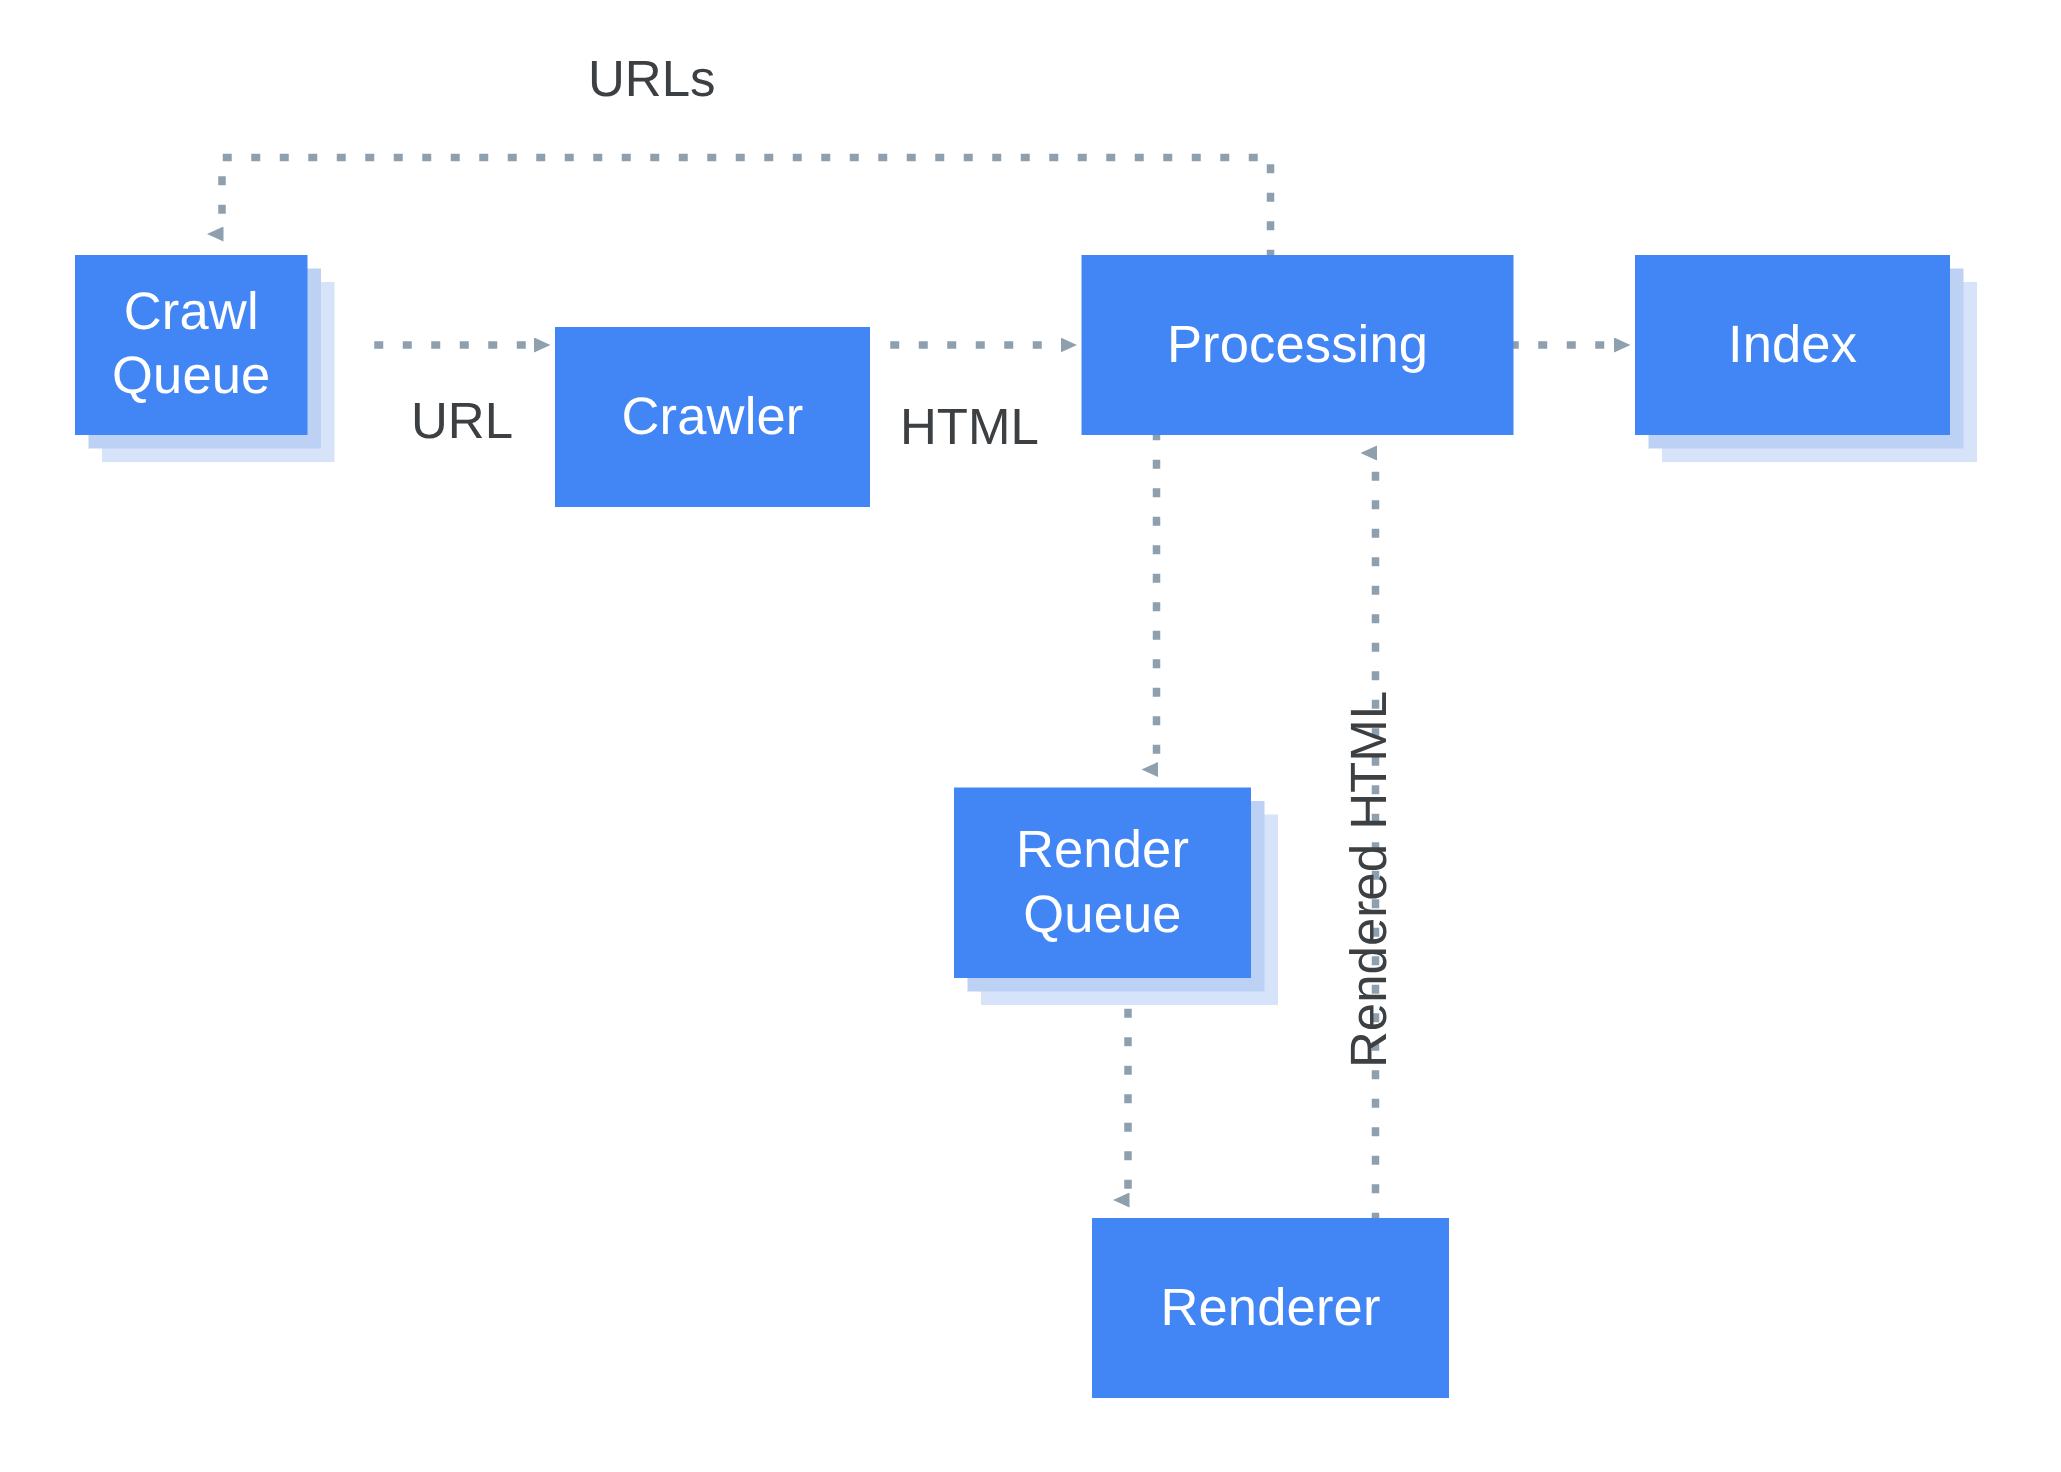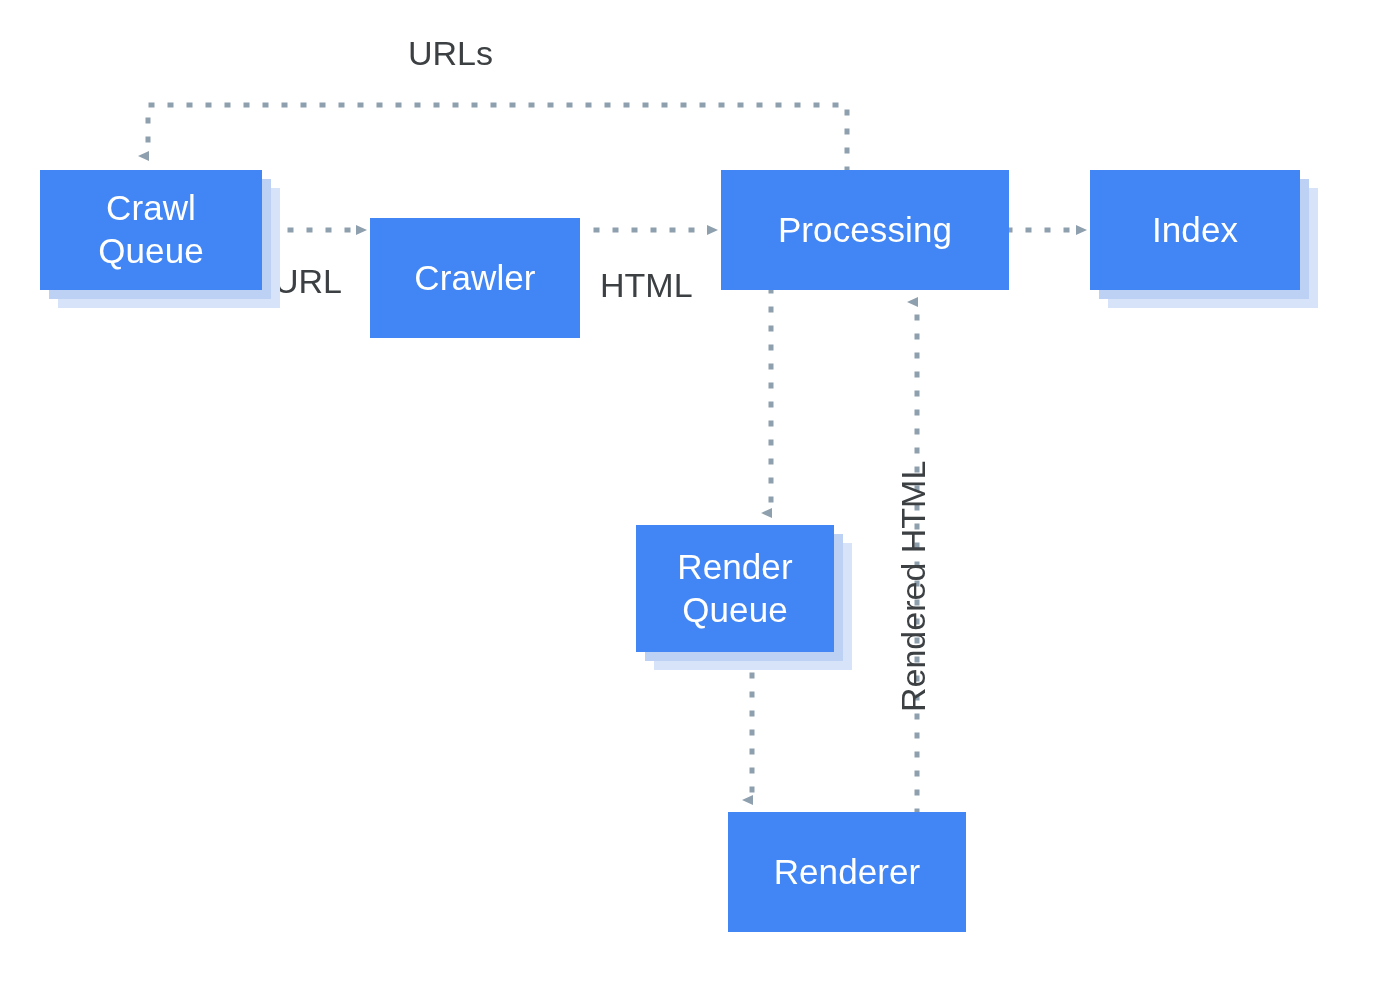--- a/index.html
+++ b/index.html
@@ -127,21 +127,21 @@
 
     <g>
       <path d="M752,675 L752,800" fill="none" stroke="#8e9fae" stroke-width="5" stroke-dasharray="1 18" stroke-linecap="square" marker-end="url(#arrow-down)"></path>
     </g>
 
     <g>
       <path d="M917,812 L917,302" fill="none" stroke="#8e9fae" stroke-width="5" stroke-dasharray="1 18" stroke-linecap="square" marker-end="url(#arrow-up)"></path>
     </g>
   </svg>
 
-  <div class="node" style="left:40px; top:170px; width:222px; height:120px;">
+  <div class="node" style="left:50px; top:170px; width:155px; height:120px;">
     <div class="stack-plate-2"></div>
     <div class="stack-plate-1"></div>
     <div class="node-face">
       <span class="node-label">Crawl
 Queue</span>
     </div>
   </div>
 
   <div class="node" style="left:370px; top:170px; width:210px; height:120px;margin-top:48px;">
     <div class="node-face">
@@ -171,21 +171,21 @@
 Queue</span>
     </div>
   </div>
 
   <div class="node" style="left:728px; top:812px; width:238px; height:120px;">
     <div class="node-face">
       <span class="node-label">Renderer</span>
     </div>
   </div>
 
-  <div class="edge-label" style="left:408px; top:36px;text-align:center;">URLs</div>
+  <div class="edge-label" style="left:392px; top:36px;text-align:center;">URLs</div>
 
   <div class="edge-label" style="left:274px; top:264px;text-align:center;">URL</div>
 
   <div class="edge-label" style="left:600px; top:268px;">HTML</div>
 
   <div class="edge-label vertical" style="left:896px; top:712px;">Rendered HTML</div>
 
 </div>
 
 </body></html>

